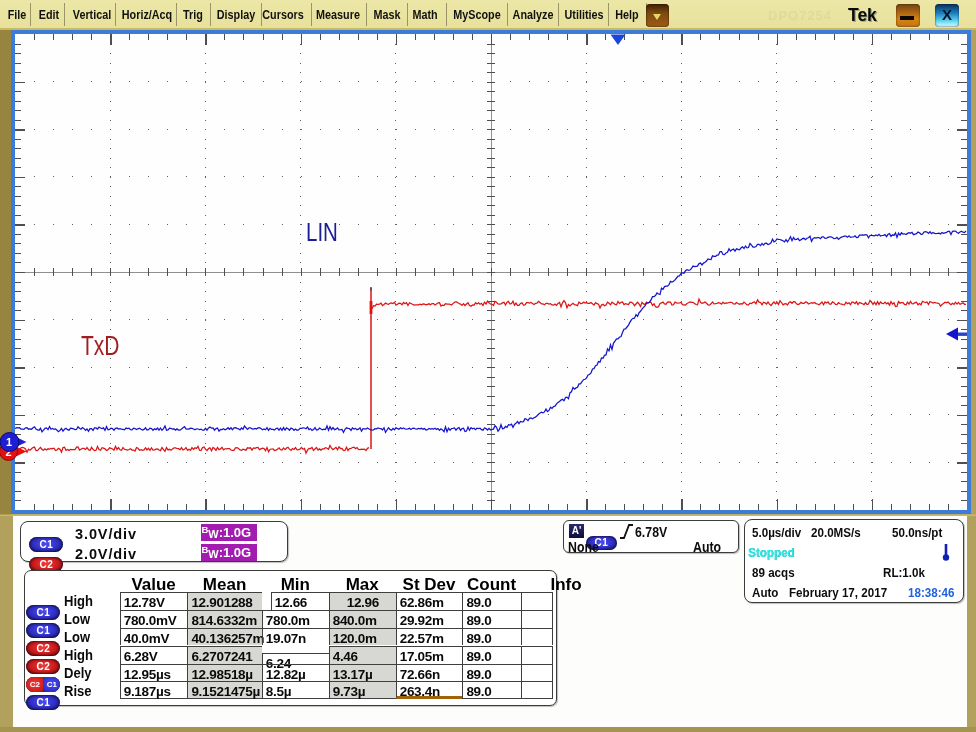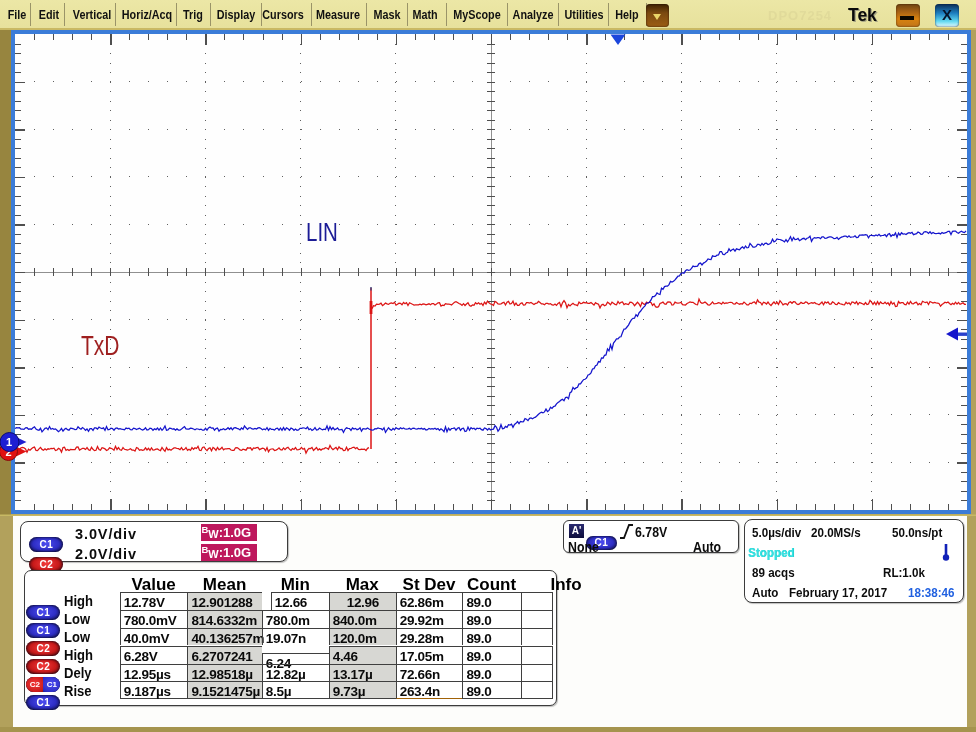--- a/index.html
+++ b/index.html
@@ -37,21 +37,21 @@
 #ltan2 { position:absolute; left:0; top:516px; width:13px; height:216px; background:#b2a15c; }
 .panel { position:absolute; background:#fff; border:1.6px solid #3c3c3c; border-radius:8px;
   box-shadow:1px 1px 1px rgba(0,0,0,0.25); }
 .pill { position:absolute; width:34px; height:15px; border-radius:8px; color:#fff;
   font-size:10px; font-weight:bold; text-align:center; line-height:15px; letter-spacing:0.5px;
   box-shadow:inset 0 0 2px 1px rgba(5,5,25,0.5);margin-top:12px; }
 .pb { background:radial-gradient(ellipse 68% 78% at 50% 45%, #4c4cf2 0%, #2e2ec4 55%, #0c0c38 100%); }
 .pr { background:radial-gradient(ellipse 68% 78% at 50% 45%, #f43b3b 0%, #c81a1a 55%, #3c0606 100%); }
 .bt { font-weight:bold; color:#0c0c0c; position:absolute; white-space:nowrap; }
 .p3 { font-size:13.5px; transform:scaleX(0.86); transform-origin:0 0; }
-.bw { position:absolute; width:56px; height:17px; background:#be185d; color:#fff;
+.bw { position:absolute; width:56px; height:17px; background:#a21caf; color:#fff;
   font-weight:bold; font-size:13px; text-align:left; }
 .bw b { font-size:9.5px; vertical-align:4px; }
 .bw i { font-style:normal; font-size:11px; vertical-align:-1px; }
 
 #mtab { left:24px; top:570px; width:533px; height:136px; border-radius:7px; }
 .hd { position:absolute; top:4px; font-size:17px; font-weight:bold; transform:translateX(-50%); }
 .cell { position:absolute; border-left:1px solid #3f3f3f; border-top:1px solid #3f3f3f;
   font-size:13.5px; font-weight:bold; color:#0a0a0a; padding-left:3px; padding-top:2px; letter-spacing:-0.3px; }
 .gray { background:#d7d7d3; }
 .rowlab { position:absolute; font-size:14px; font-weight:bold; color:#0a0a0a; transform:scaleX(0.93); transform-origin:0 0; }
@@ -212,42 +212,42 @@
   <div class="cell gray" style="left:162.4px; top:38.6px; width:74.4px; height:18.1px;">814.6332m</div>
   <div class="cell" style="left:236.8px; top:38.6px; width:66.9px; height:18.1px;">780.0m</div>
   <div class="cell gray" style="left:303.7px; top:38.6px; width:67.0px; height:18.1px;">840.0m</div>
   <div class="cell" style="left:370.7px; top:38.6px; width:66.7px; height:18.1px;">29.92m</div>
   <div class="cell" style="left:437.4px; top:38.6px; width:58.4px; height:18.1px;">89.0</div>
   <div class="cell" style="left:495.8px; top:38.6px; width:32.6px; height:18.1px;border-right:1px solid #3f3f3f;"></div>
   <div class="cell" style="left:94.7px; top:56.7px; width:67.7px; height:17.8px;">40.0mV</div>
   <div class="cell gray" style="left:162.4px; top:56.7px; width:74.4px; height:17.8px;">40.136257m</div>
   <div class="cell" style="left:236.8px; top:56.7px; width:66.9px; height:17.8px;">19.07n</div>
   <div class="cell gray" style="left:303.7px; top:56.7px; width:67.0px; height:17.8px;">120.0m</div>
-  <div class="cell" style="left:370.7px; top:56.7px; width:66.7px; height:17.8px;">29.28m</div>
+  <div class="cell" style="left:370.7px; top:56.7px; width:66.7px; height:17.8px;">22.57m</div>
   <div class="cell" style="left:437.4px; top:56.7px; width:58.4px; height:17.8px;">89.0</div>
   <div class="cell" style="left:495.8px; top:56.7px; width:32.6px; height:17.8px;border-right:1px solid #3f3f3f;"></div>
   <div class="cell" style="left:94.7px; top:74.5px; width:67.7px; height:18.0px;">6.28V</div>
   <div class="cell gray" style="left:162.4px; top:74.5px; width:74.4px; height:18.0px;">6.2707241</div>
   <div class="cell" style="left:236.8px; top:82px; width:72px; height:18.0px;">6.24</div>
   <div class="cell gray" style="left:303.7px; top:74.5px; width:67.0px; height:18.0px;">4.46</div>
   <div class="cell" style="left:370.7px; top:74.5px; width:66.7px; height:18.0px;">17.05m</div>
   <div class="cell" style="left:437.4px; top:74.5px; width:58.4px; height:18.0px;">89.0</div>
   <div class="cell" style="left:495.8px; top:74.5px; width:32.6px; height:18.0px;border-right:1px solid #3f3f3f;"></div>
   <div class="cell" style="left:94.7px; top:92.5px; width:67.7px; height:17.8px;">12.95µs</div>
   <div class="cell gray" style="left:162.4px; top:92.5px; width:74.4px; height:17.8px;">12.98518µ</div>
   <div class="cell" style="left:236.8px; top:92.5px; width:66.9px; height:17.8px;">12.82µ</div>
   <div class="cell gray" style="left:303.7px; top:92.5px; width:67.0px; height:17.8px;">13.17µ</div>
   <div class="cell" style="left:370.7px; top:92.5px; width:66.7px; height:17.8px;">72.66n</div>
   <div class="cell" style="left:437.4px; top:92.5px; width:58.4px; height:17.8px;">89.0</div>
   <div class="cell" style="left:495.8px; top:92.5px; width:32.6px; height:17.8px;border-right:1px solid #3f3f3f;"></div>
   <div class="cell" style="left:94.7px; top:110.3px; width:67.7px; height:18.1px;border-bottom:1px solid #3f3f3f;">9.187µs</div>
   <div class="cell gray" style="left:162.4px; top:110.3px; width:74.4px; height:18.1px;border-bottom:1px solid #3f3f3f;">9.1521475µ</div>
   <div class="cell" style="left:236.8px; top:110.3px; width:66.9px; height:18.1px;border-bottom:1px solid #3f3f3f;">8.5µ</div>
   <div class="cell gray" style="left:303.7px; top:110.3px; width:67.0px; height:18.1px;border-bottom:1px solid #3f3f3f;">9.73µ</div>
-  <div class="cell" style="left:370.7px; top:110.3px; width:66.7px; height:18.1px;border-bottom:1px solid #a16207;">263.4n</div>
+  <div class="cell" style="left:370.7px; top:110.3px; width:66.7px; height:18.1px;border-bottom:3px solid #a16207;">263.4n</div>
   <div class="cell" style="left:437.4px; top:110.3px; width:58.4px; height:18.1px;border-bottom:1px solid #3f3f3f;">89.0</div>
   <div class="cell" style="left:495.8px; top:110.3px; width:32.6px; height:18.1px;border-right:1px solid #3f3f3f;border-bottom:1px solid #3f3f3f;"></div>
   <div class="pill pb" style="left:1.4px; top:22.3px;">C1</div>
   <div class="rowlab" style="left:39.0px; top:22.3px;">High</div>
   <div class="pill pb" style="left:1.4px; top:40.2px;">C1</div>
   <div class="rowlab" style="left:39.0px; top:40.2px;">Low</div>
   <div class="pill pr" style="left:1.4px; top:58.1px;">C2</div>
   <div class="rowlab" style="left:39.0px; top:58.1px;">Low</div>
   <div class="pill pr" style="left:1.4px; top:76.0px;">C2</div>
   <div class="rowlab" style="left:39.0px; top:76.0px;">High</div>

